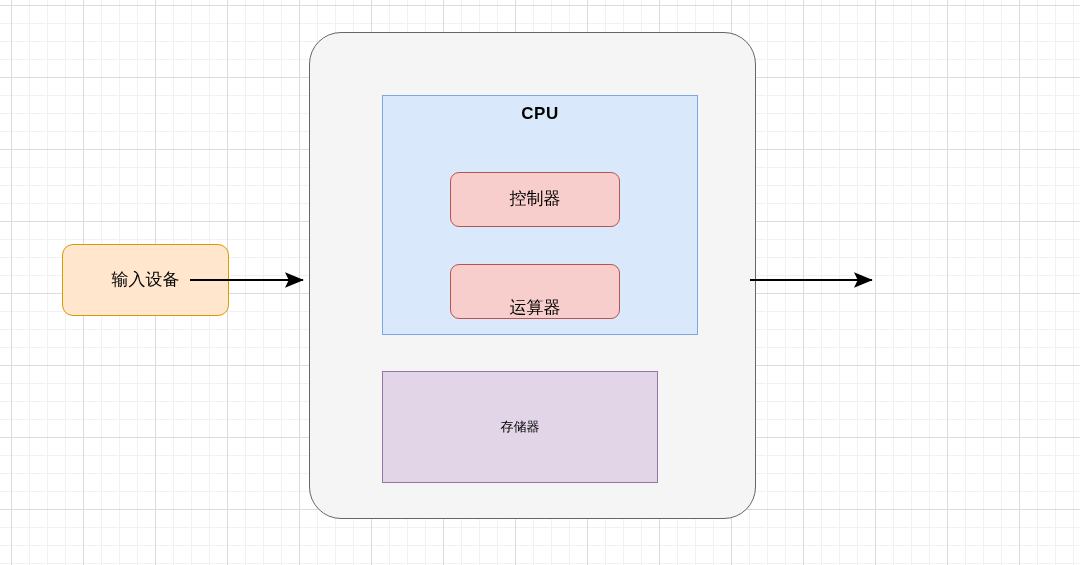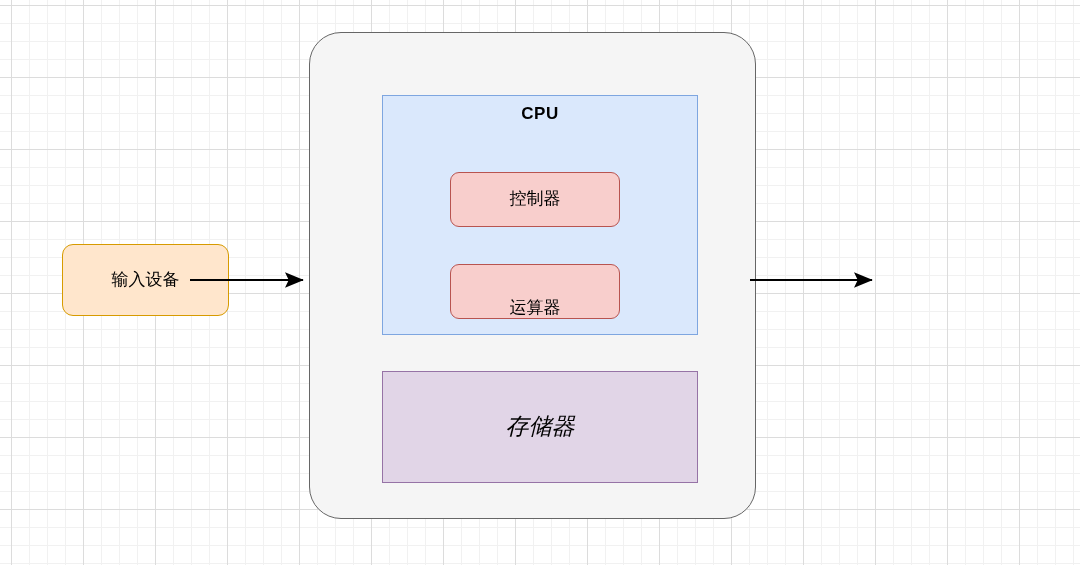--- a/index.html
+++ b/index.html
@@ -95,26 +95,25 @@
     font-size: 17px;
     margin-top: 20px;
   }
   #control-unit { top: 152px; }
   #alu-unit { top: 244px; align-items: flex-end; }
 
   
   #memory-box {
     left: 382px;
     top: 371px;
-    width: 316px;
+    width: 276px;
     height: 112px;
     background-color: #e1d5e7;
     border: 1.5px solid #9673a6;
-    font-size: 23px;
-    font-style: italic;
+    font-size: 13px;
   }
 
   
   .io-box {
     width: 167px;
     height: 72px;
     background-color: #ffe6cc;
     border: 1.8px solid #d79b00;
     border-radius: 11px;
     font-size: 17px;

